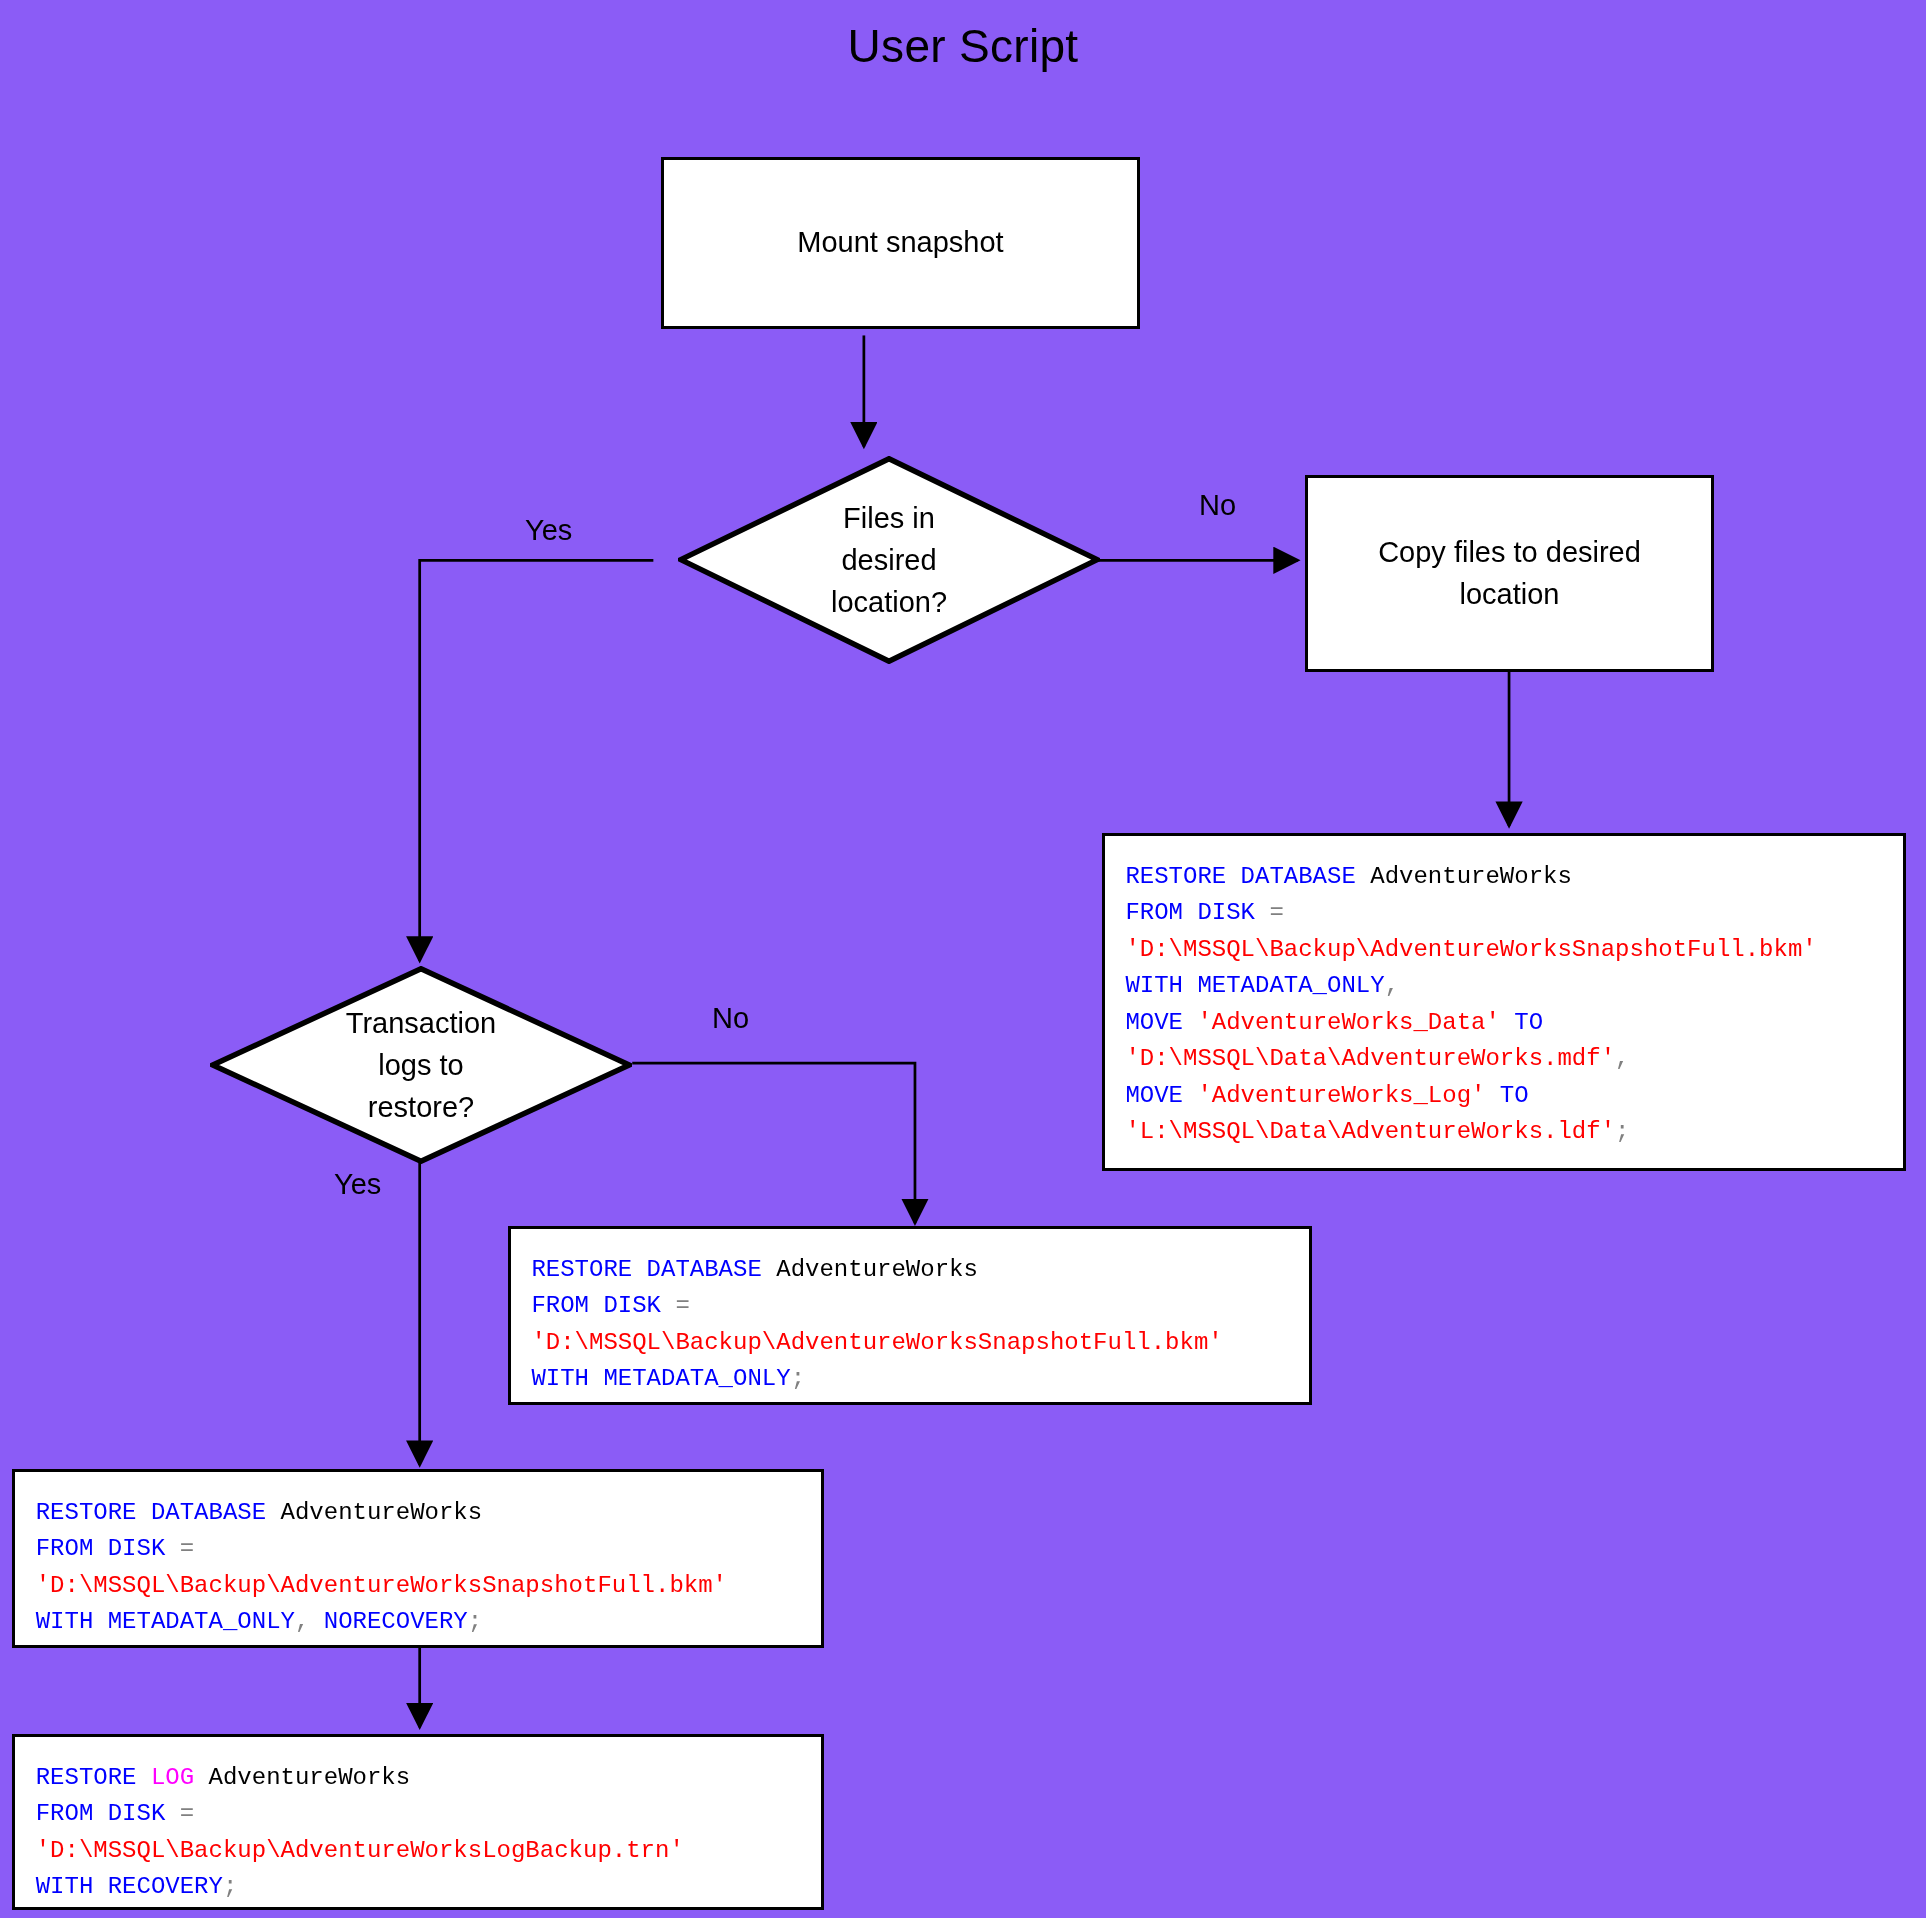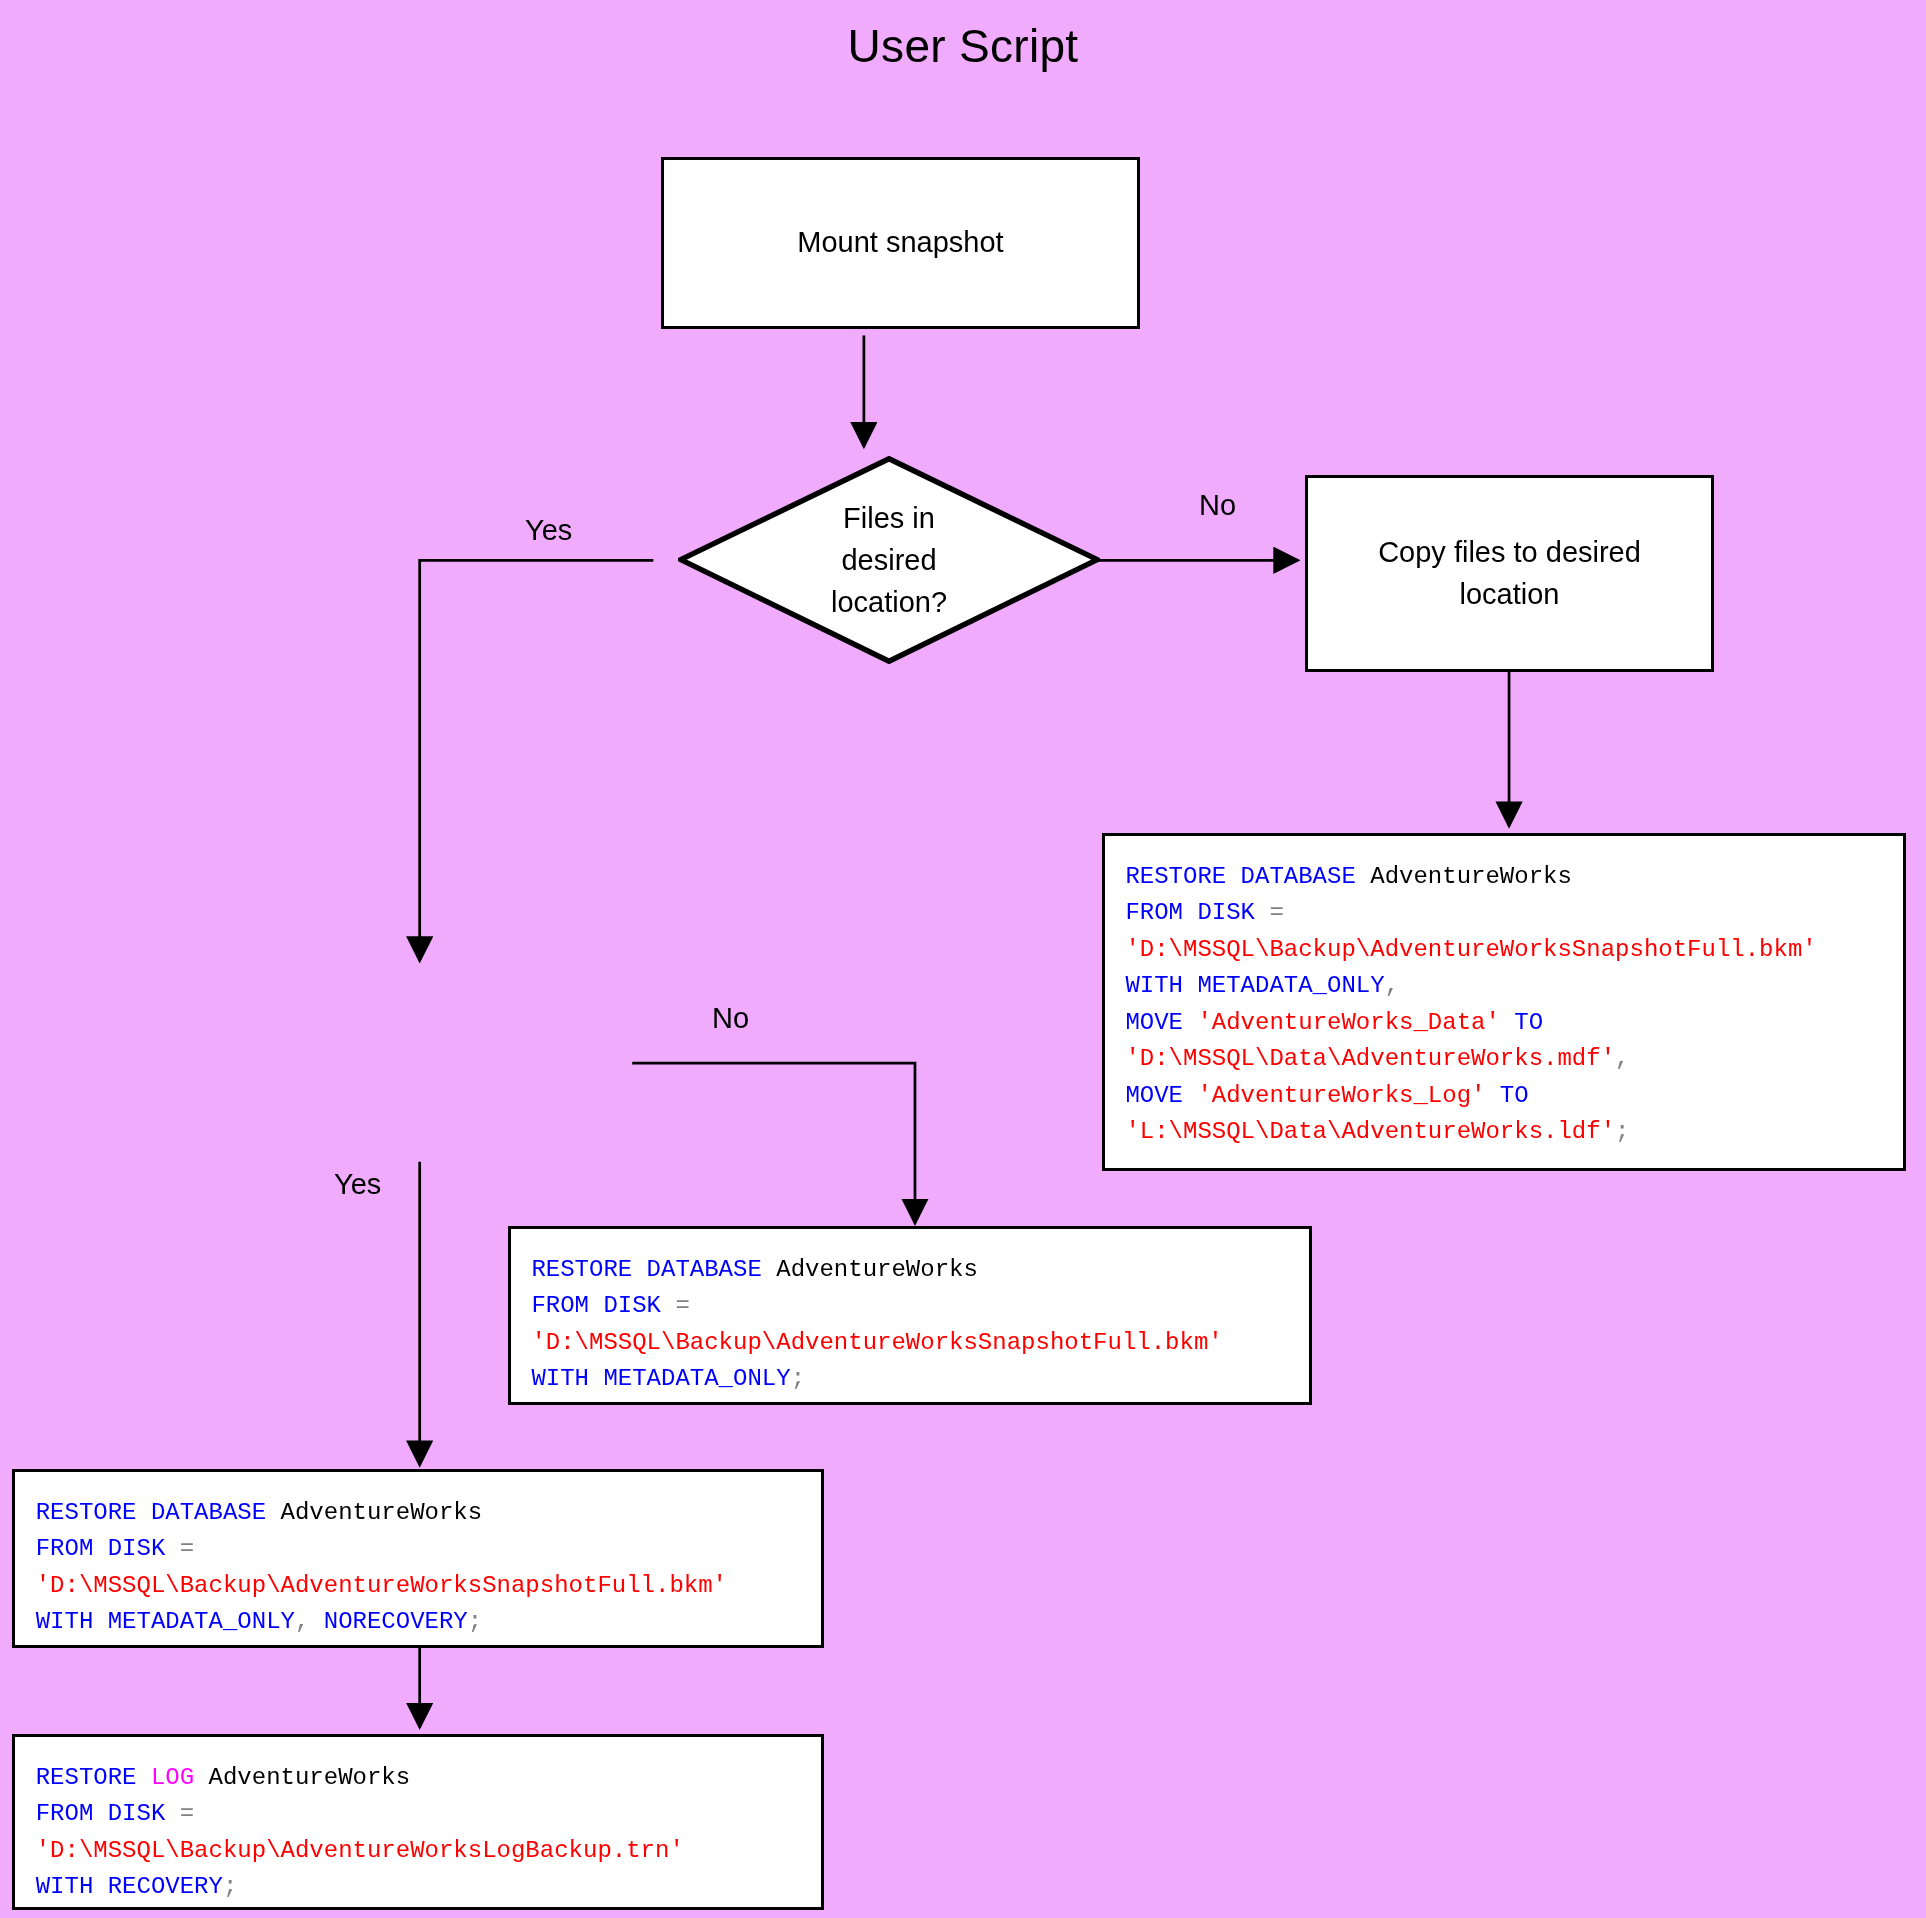--- a/index.html
+++ b/index.html
@@ -4,21 +4,21 @@
 <style>
   html, body {
     margin: 0;
     padding: 0;
     background: #e2e2e2;
   }
   #stage {
     position: relative;
     width: 1926px;
     height: 1919px;
-    background: #f0abfc;
+    background: #8b5cf6;
     overflow: hidden;
     font-family: "Liberation Sans", sans-serif;
   }
   #wires {
     position: absolute;
     left: 0; top: 0;
     width: 1926px;
     height: 1919px;
     pointer-events: none;
   }
@@ -132,20 +132,28 @@
     <span class="dlabel">Files in
 desired
 location?</span>
   </div>
 
   <div class="node" style="left:1305px; top:475px; width:409px; height:197px;">
     <span style="white-space:pre-line;">Copy files to desired
 location</span>
   </div>
 
+  <div class="diamond" style="left:210px; top:966px; width:422px; height:198px;">
+    <svg class="dshape" viewBox="0 0 620 290" preserveAspectRatio="none">
+      <polygon points="310,4 616,145 310,286 4,145" fill="#ffffff" stroke="#000000" stroke-width="8"></polygon>
+    </svg>
+    <span class="dlabel">Transaction
+logs to
+restore?</span>
+  </div>
 
   <div class="edgelabel" style="left:525px; top:514px;">Yes</div>
   <div class="edgelabel" style="left:1199px; top:489px;">No</div>
   <div class="edgelabel" style="left:712px; top:1002px;">No</div>
   <div class="edgelabel" style="left:334px; top:1168px;">Yes</div>
 
   <div class="codebox" style="left:1102px; top:833px; width:804px; height:338px;"><span class="ln"><span class="kw">RESTORE DATABASE </span><span class="pln">AdventureWorks</span></span><span class="ln"><span class="kw">FROM DISK </span><span class="pun">=</span></span><span class="ln"><span class="str">'D:\MSSQL\Backup\AdventureWorksSnapshotFull.bkm'</span></span><span class="ln"><span class="kw">WITH METADATA_ONLY</span><span class="pun">,</span></span><span class="ln"><span class="kw">MOVE </span><span class="str">'AdventureWorks_Data'</span><span class="kw"> TO</span></span><span class="ln"><span class="str">'D:\MSSQL\Data\AdventureWorks.mdf'</span><span class="pun">,</span></span><span class="ln"><span class="kw">MOVE </span><span class="str">'AdventureWorks_Log'</span><span class="kw"> TO</span></span><span class="ln"><span class="str">'L:\MSSQL\Data\AdventureWorks.ldf'</span><span class="pun">;</span></span></div>
 
   <div class="codebox" style="left:508px; top:1226px; width:804px; height:179px;"><span class="ln"><span class="kw">RESTORE DATABASE </span><span class="pln">AdventureWorks</span></span><span class="ln"><span class="kw">FROM DISK </span><span class="pun">=</span></span><span class="ln"><span class="str">'D:\MSSQL\Backup\AdventureWorksSnapshotFull.bkm'</span></span><span class="ln"><span class="kw">WITH METADATA_ONLY</span><span class="pun">;</span></span></div>
 

